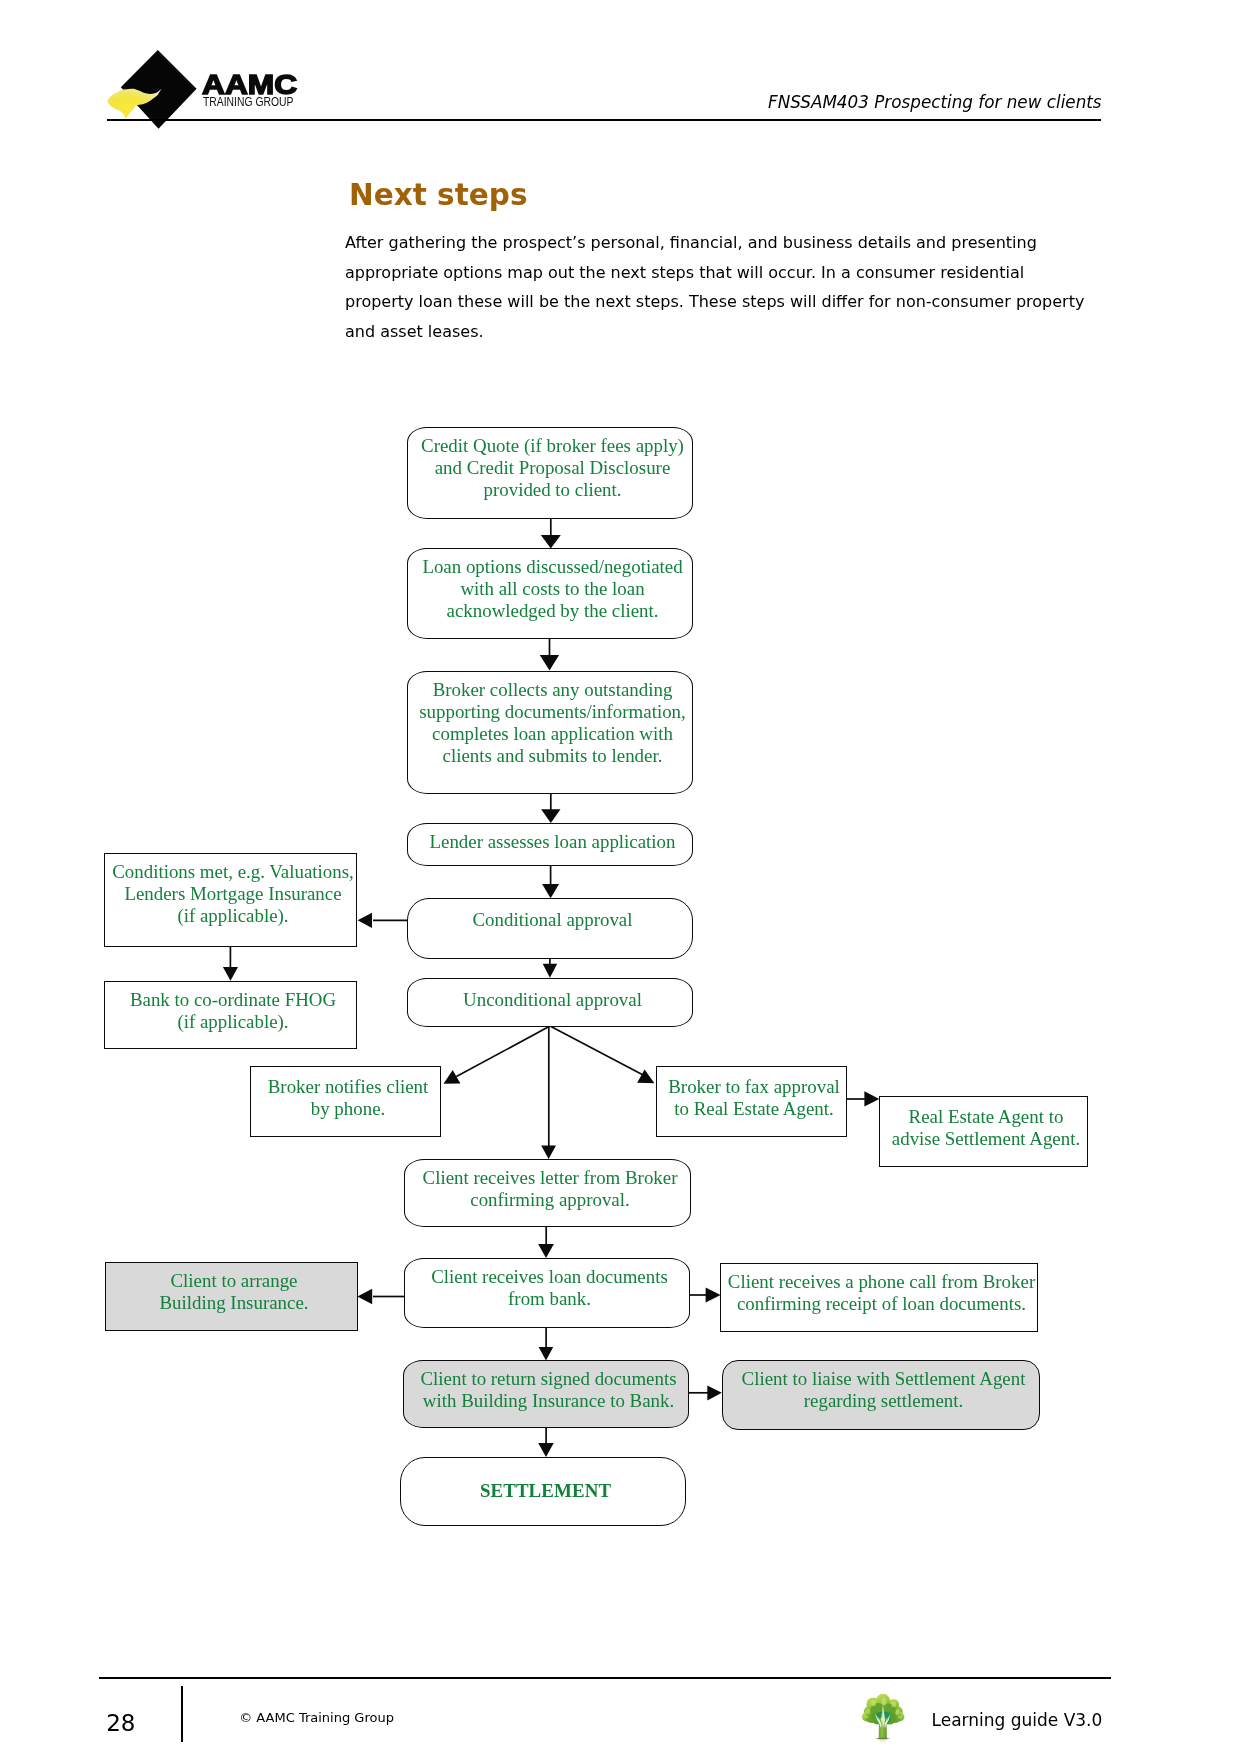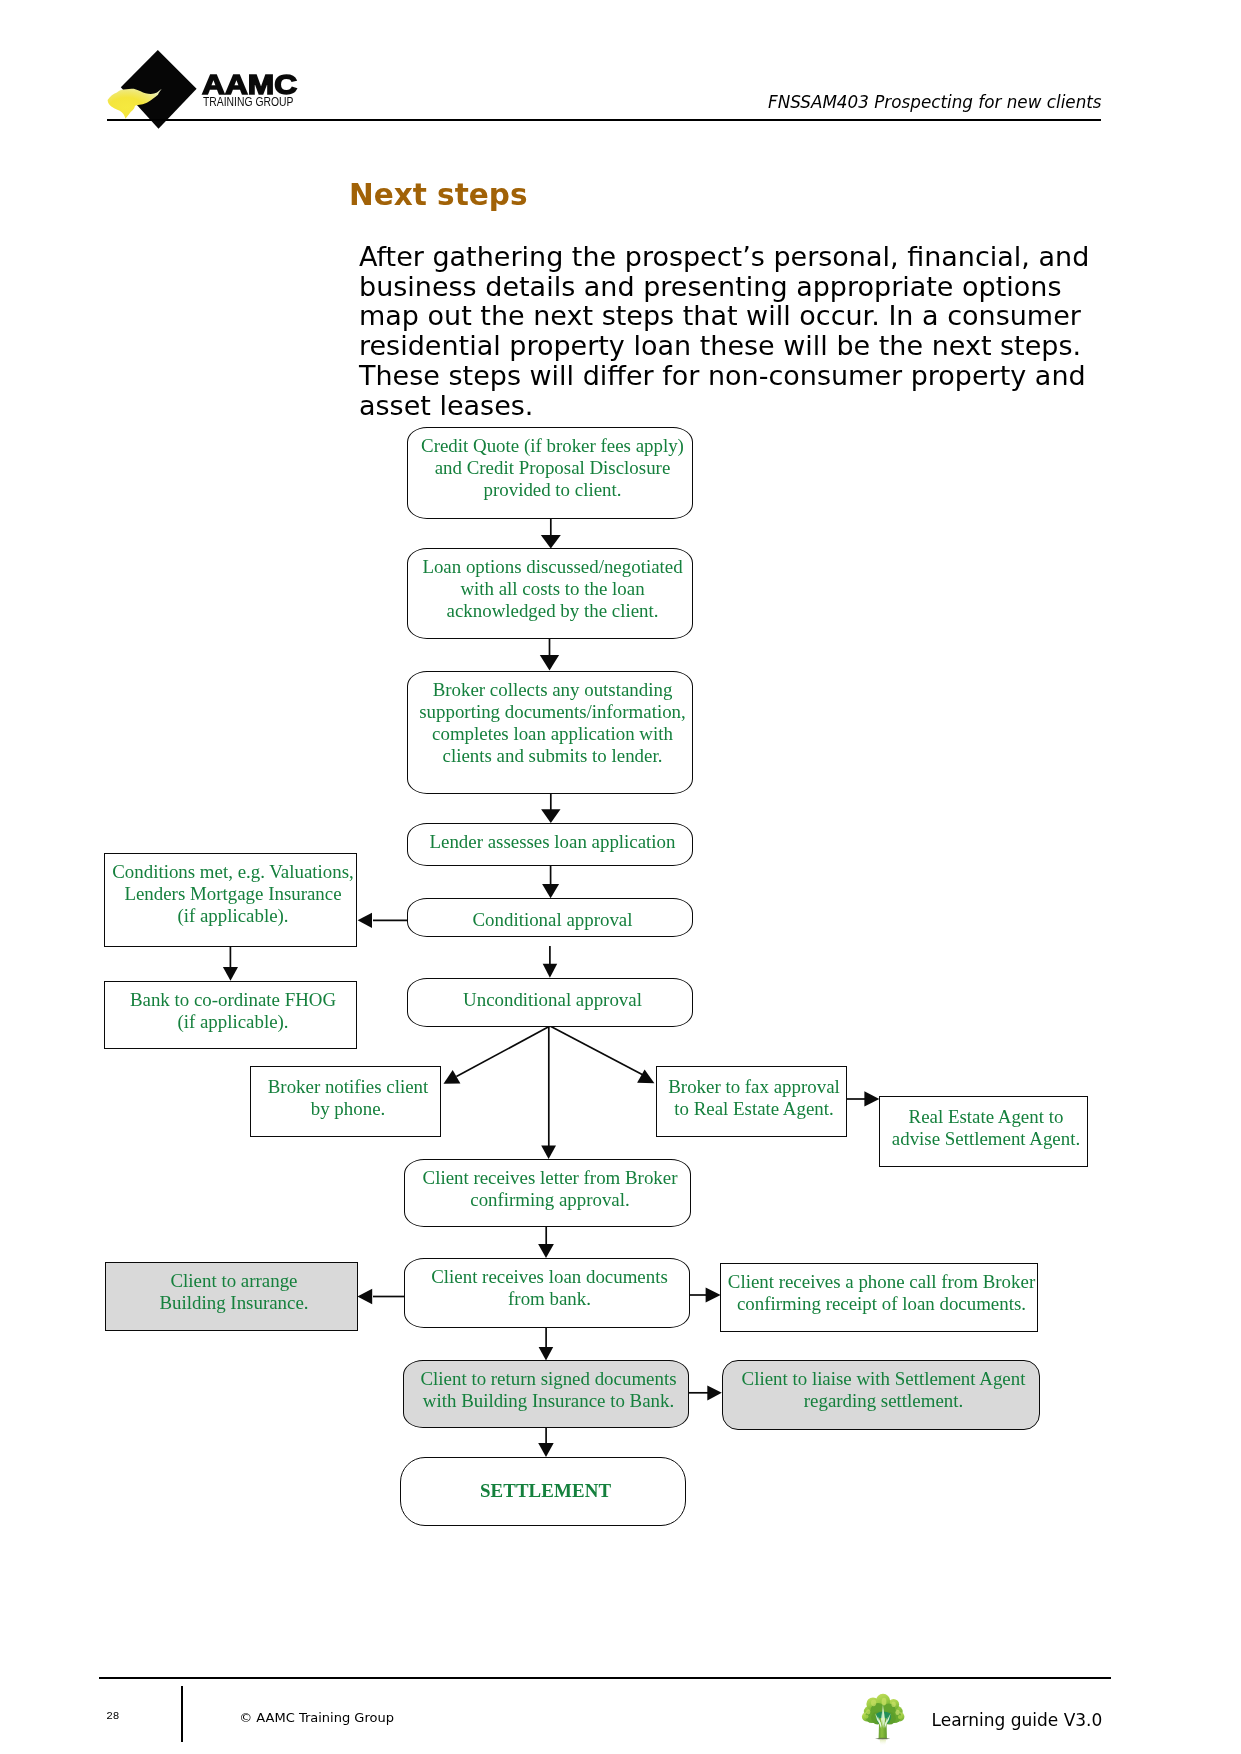--- a/index.html
+++ b/index.html
@@ -12,41 +12,41 @@
   #header-logo{position:absolute;left:100px;top:38px;width:215px;height:95px;}
   #header-course-title{position:absolute;left:768px;top:92px;
       font-family:"DejaVu Sans",sans-serif;font-style:italic;font-size:16.8px;
       color:#000;white-space:nowrap;letter-spacing:0px;}
   #header-rule{position:absolute;left:106.8px;top:119.3px;width:994px;height:2.0px;background:#000;}
 
   
   #page-title{position:absolute;left:341px;top:169.5px;
       font-size:29.5px;font-weight:bold;color:#a16207;line-height:34px;margin:8px;}
   #body-paragraph{position:absolute;left:341px;top:224px;width:742px;
-      font-size:27px;line-height:29.7px;color:#000;margin:18px;}
+      font-size:16px;line-height:29.7px;color:#000;margin:4px;}
 
   
   #flowchart{position:absolute;left:0;top:0;width:1241px;height:1754px;}
   .node{position:absolute;box-sizing:border-box;border:1.8px solid #0a0a0a;
         background:#fff;font-family:"Liberation Serif","DejaVu Serif",serif;
         font-size:18.9px;line-height:22.1px;color:#15803d;text-align:center;
         display:flex;align-items:flex-start;justify-content:center;
         padding-top:6.5px;padding-left:5px;}
   .node span{display:block;width:100%;}
   .node.vcenter{align-items:center;padding-top:0;border-radius:25px;}
   .node.pad9{padding-top:9.4px;}
   .node.pad10{padding-top:10px;}
   .rounded{border-radius:20px/15px;}
   .shaded{background:#d9d9d9;}
   .bold{font-weight:bold;letter-spacing:0.1px;}
 
   
   #footer-rule{position:absolute;left:98.8px;top:1677.2px;width:1012.5px;height:2.1px;background:#000;}
   #footer-sep{position:absolute;left:180.8px;top:1685.5px;width:1.9px;height:56.5px;background:#000;}
-  #footer-page-number{position:absolute;left:106.2px;top:1710px;font-size:11px;color:#000;font-family:Liberation Mono, monospace;}
+  #footer-page-number{position:absolute;left:106.2px;top:1710px;font-size:23px;color:#000;}
   #footer-copyright{position:absolute;left:239.2px;top:1710px;font-size:13px;color:#000;}
   #footer-guide{position:absolute;left:931.5px;top:1710px;font-size:17.0px;color:#000;}
   #footer-tree{position:absolute;left:859.5px;top:1693px;width:45px;height:52px;}
 </style>
 </head>
 <body>
 
 <div class="page">
 
   <div id="header-logo">
@@ -195,21 +195,21 @@
       </div>
     <div class="node rounded" style="left:407px;top:548px;width:286.0px;height:91.0px;">
       <span>Loan options discussed/negotiated<br>with all costs to the loan<br>acknowledged by the client.</span>
       </div>
     <div class="node rounded" style="left:407px;top:671px;width:286.0px;height:123.0px;">
       <span>Broker collects any outstanding<br>supporting documents/information,<br>completes loan application with<br>clients and submits to lender.</span>
       </div>
     <div class="node rounded" style="left:407px;top:823px;width:286.0px;height:43.0px;">
       <span>Lender assesses loan application</span>
       </div>
-    <div class="node rounded pad10" style="left:407px;top:898px;width:286.0px;height:39px;">
+    <div class="node rounded pad10" style="left:407px;top:898px;width:286.0px;height:61px;border-radius:22px;">
       <span>Conditional approval</span>
       </div>
     <div class="node" style="left:104px;top:853px;width:253.0px;height:94.0px;">
       <span>Conditions met, e.g. Valuations,<br>Lenders Mortgage Insurance<br>(if applicable).</span>
       </div>
     <div class="node" style="left:104px;top:981px;width:253.0px;height:68.0px;">
       <span>Bank to co-ordinate FHOG<br>(if applicable).</span>
       </div>
     <div class="node rounded pad10" style="left:407px;top:978px;width:286.0px;height:49.0px;">
       <span>Unconditional approval</span>

